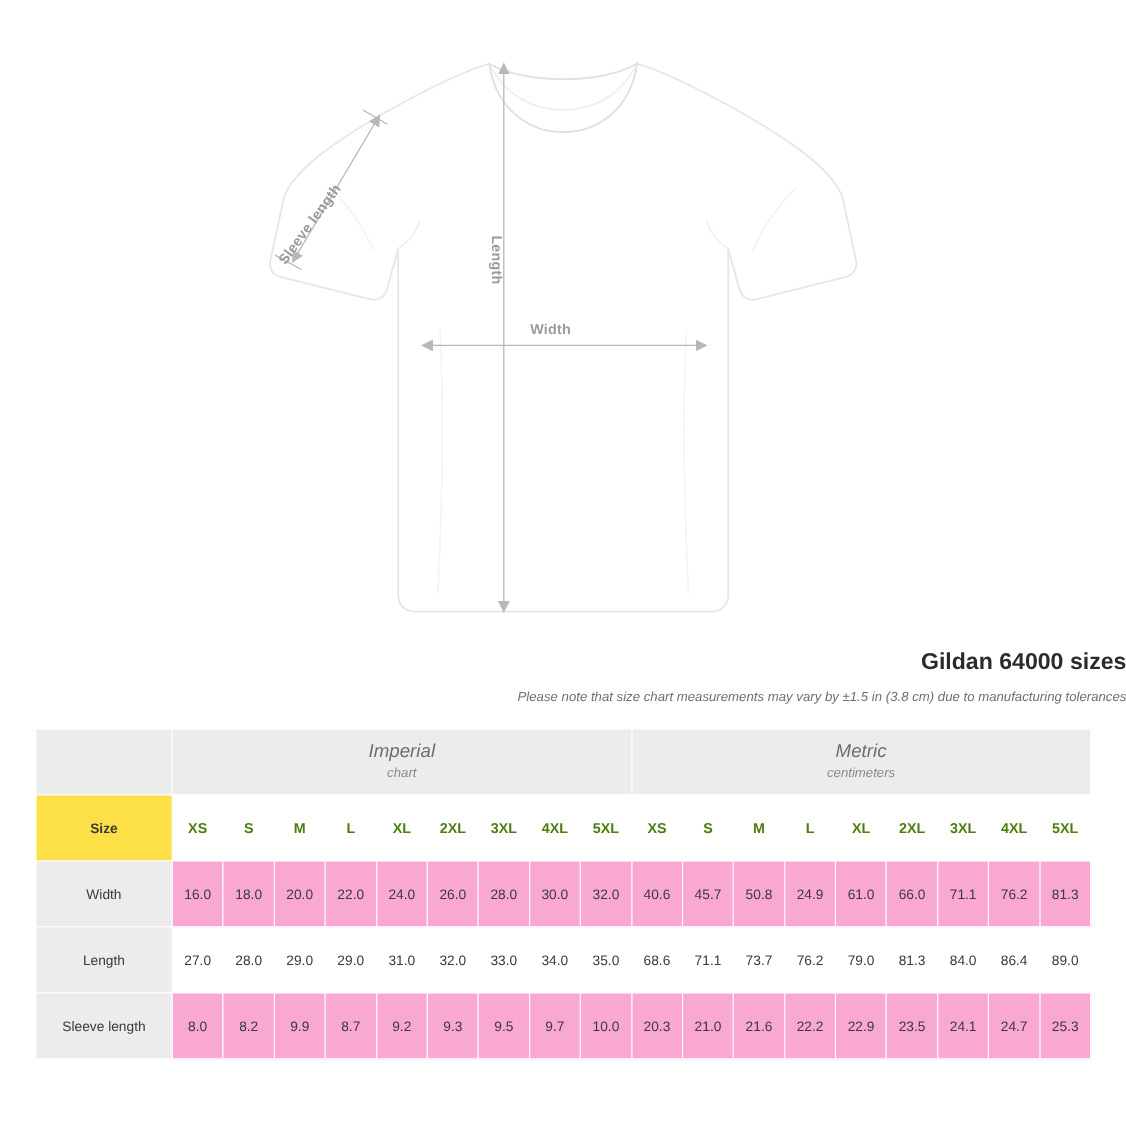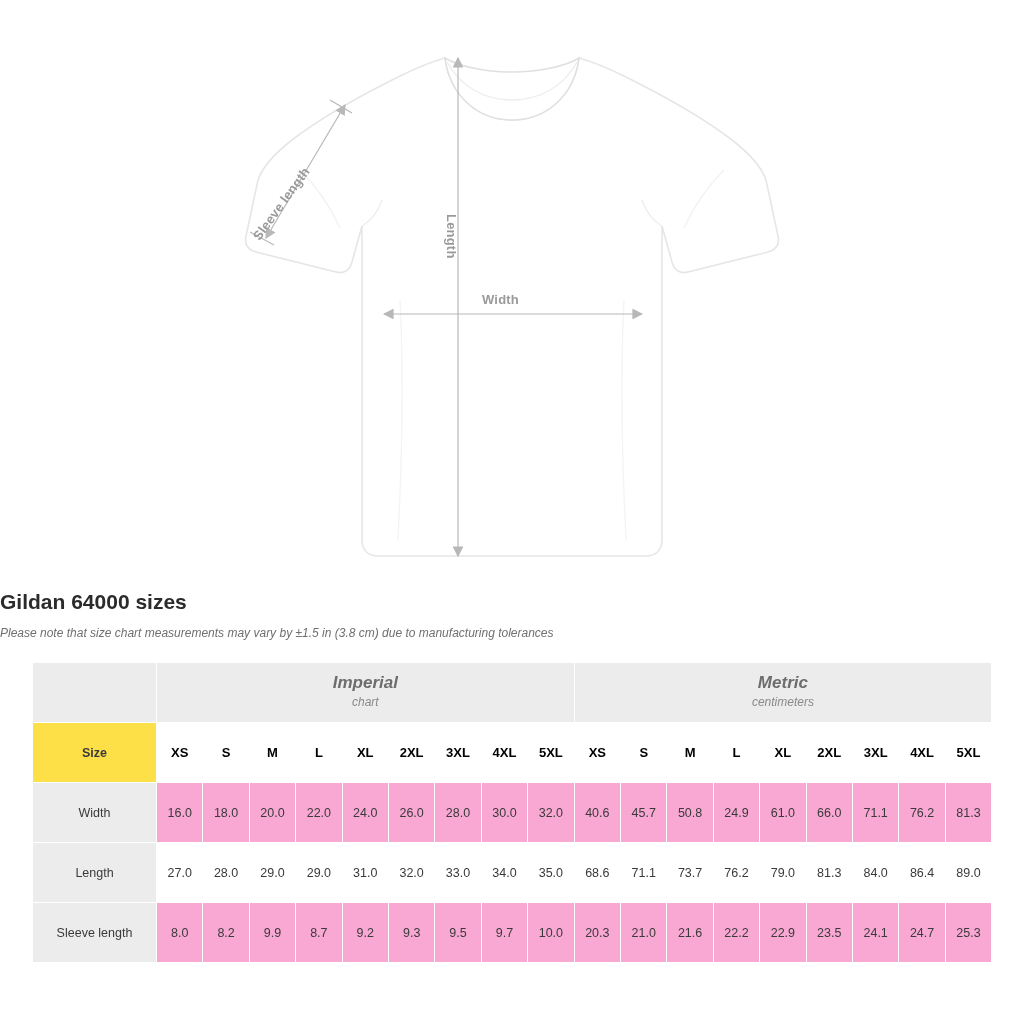--- a/index.html
+++ b/index.html
@@ -54,21 +54,21 @@
   }
   .label-sleeve {
     left: 262px;
     top: 228px;
     transform: rotate(-54deg);
     transform-origin: left bottom;
   }
 
   
   .title-block {
-    text-align: left;
+    text-align: right;
     margin-top: 10px;
   }
   .chart-title {
     font-size: 21px;
     font-weight: bold;
     color: #2b2b2b;
     margin: 0;
   }
   .chart-note {
     font-size: 12px;
@@ -98,21 +98,21 @@
     height: 59px;
   }
 
   .unit-header-cell {
     background: #ececec;
     height: 72px;
   }
   .unit-name {
     font-size: 17px;
     font-style: italic;
-    font-weight: bold;
+    font-weight: normal;
     color: #6d6d6d;
     line-height: 1.2;
   }
   .unit-sub {
     font-size: 12px;
     font-style: italic;
     color: #8a8a8a;
     line-height: 1.6;
   }
   .corner-cell {
@@ -122,21 +122,21 @@
   tr.row-head td {
     background: #ffffff;
   }
   tr.row-head td.row-label {
     background: #fde047;
     font-weight: bold;
     color: #3a3a3a;
   }
   tr.row-head td.col-head {
     font-weight: bold;
-    color: #000000;
+    color: #4d7c0f;
     font-size: 13px;
   }
 
   tr.band td {
     background: #f9a8d4;
   }
   tr.plain td {
     background: #ffffff;
   }
   td.row-label {

